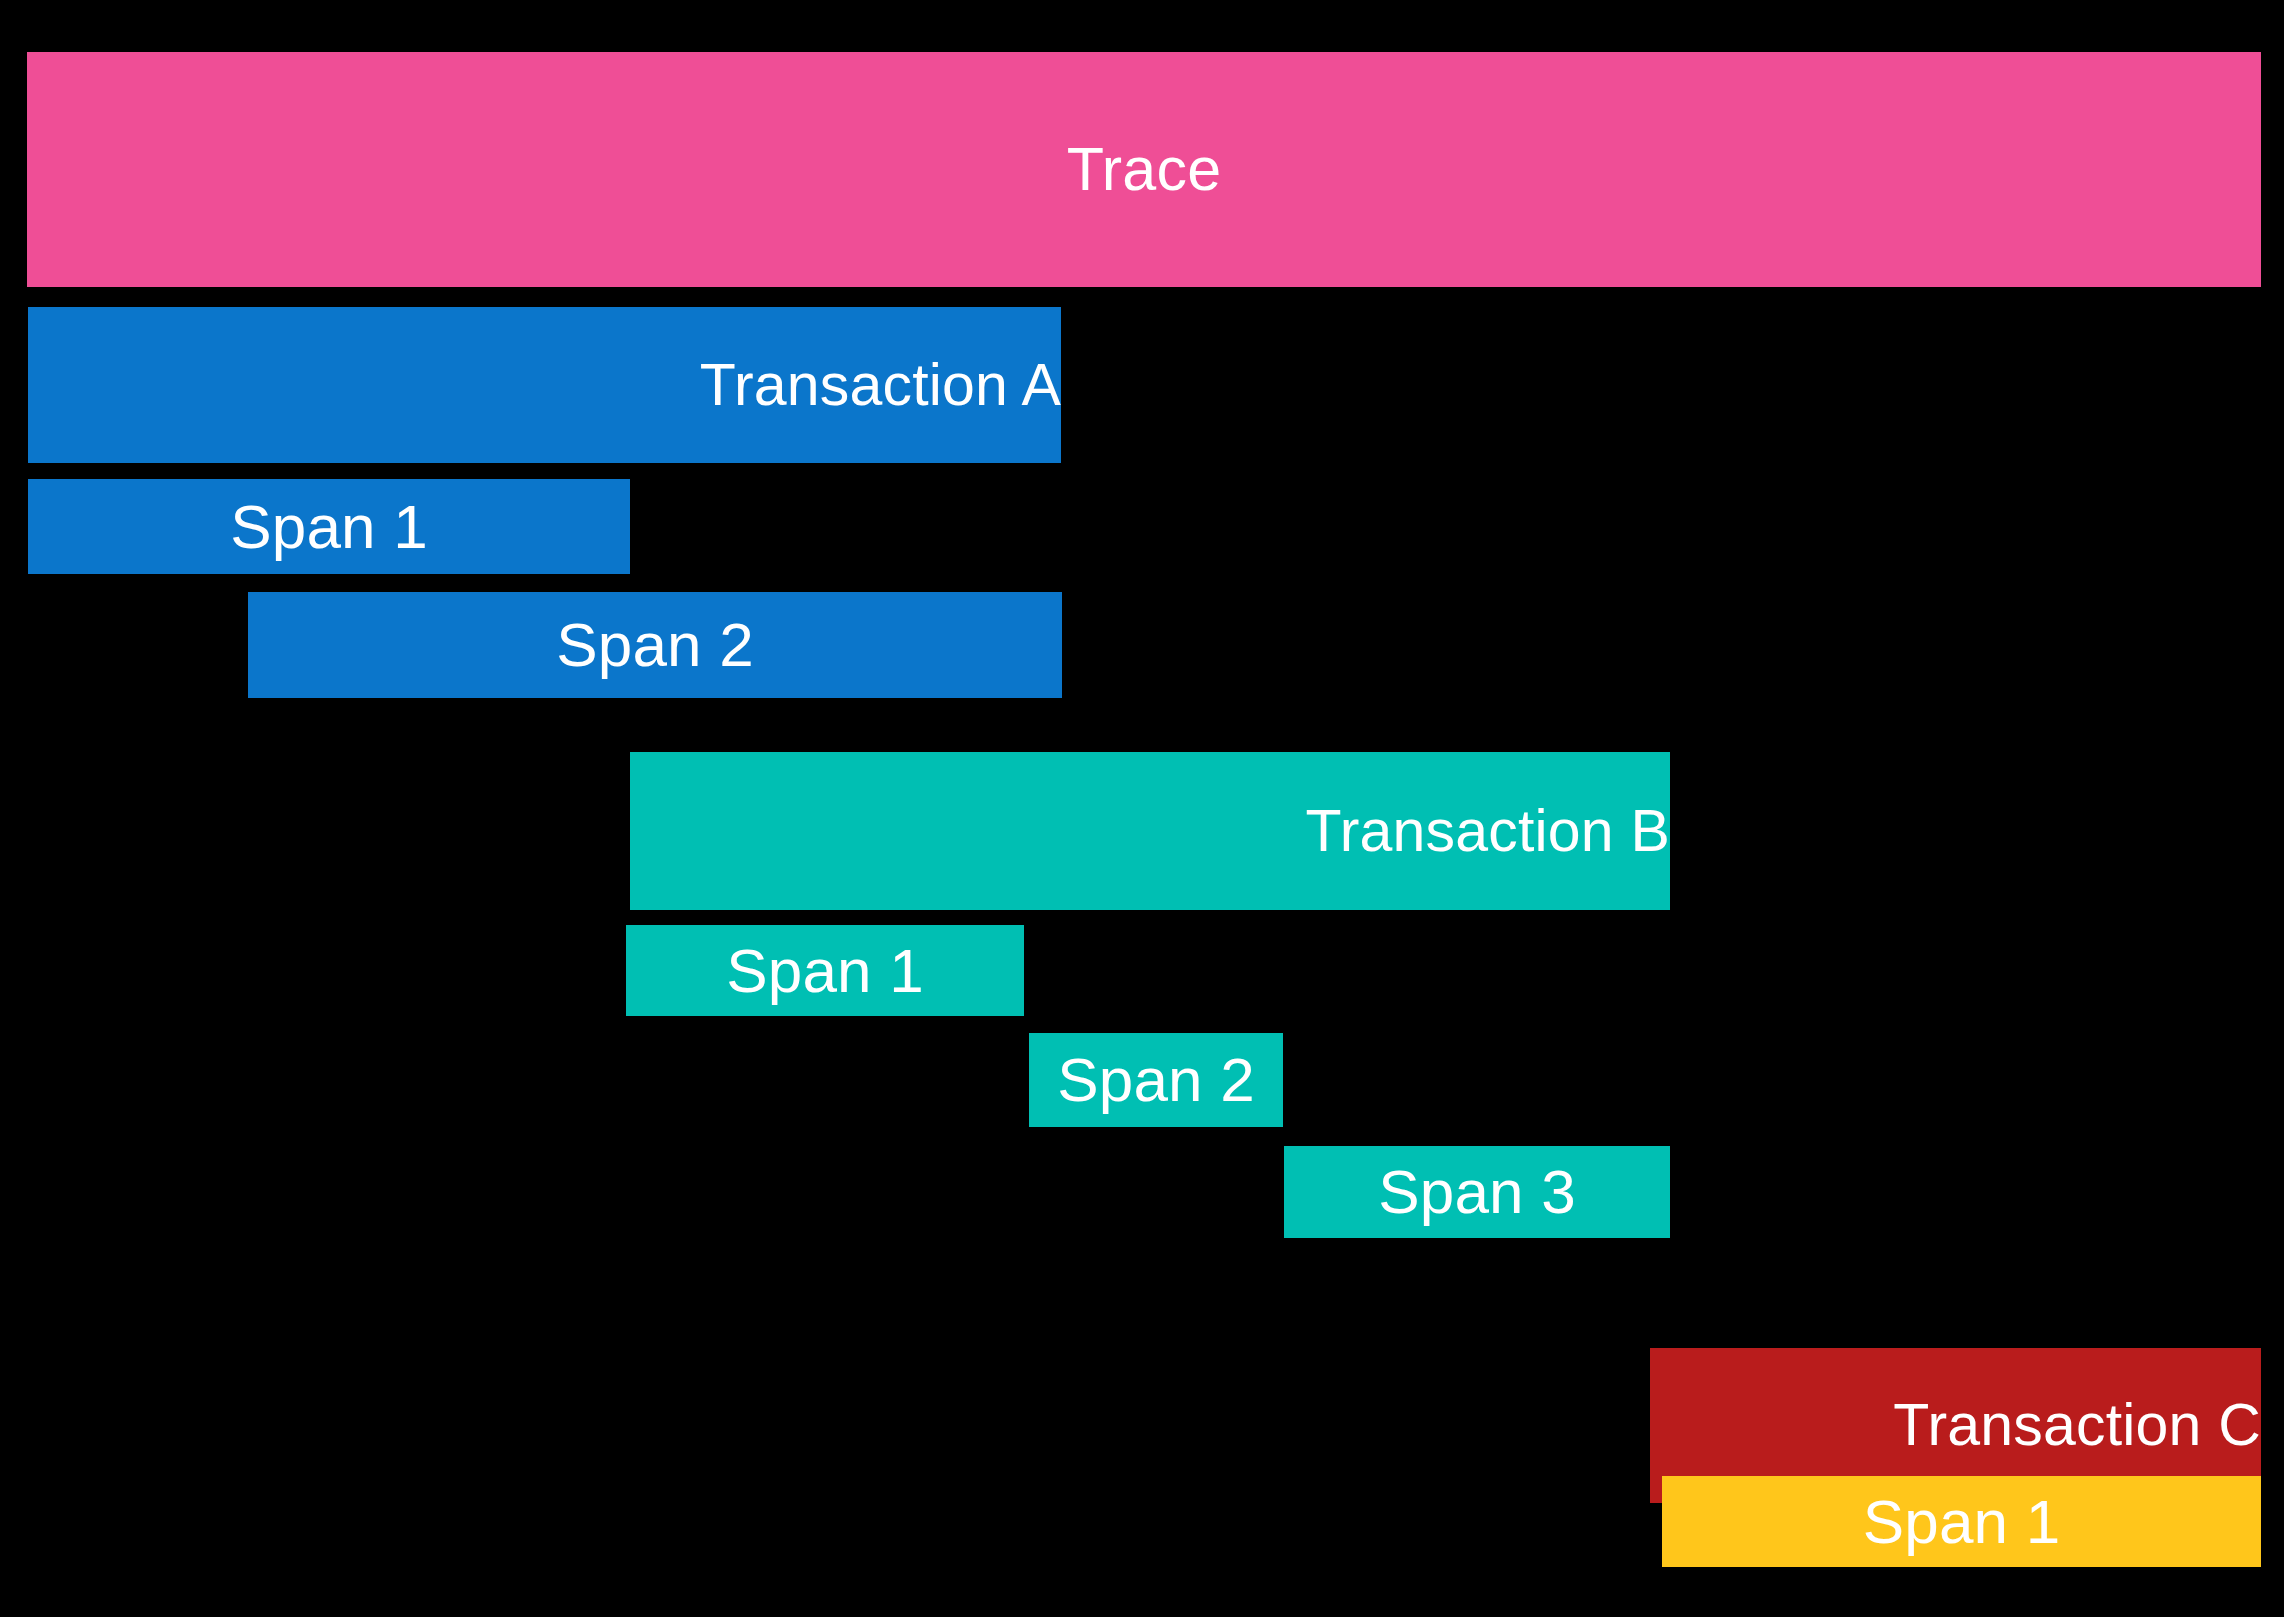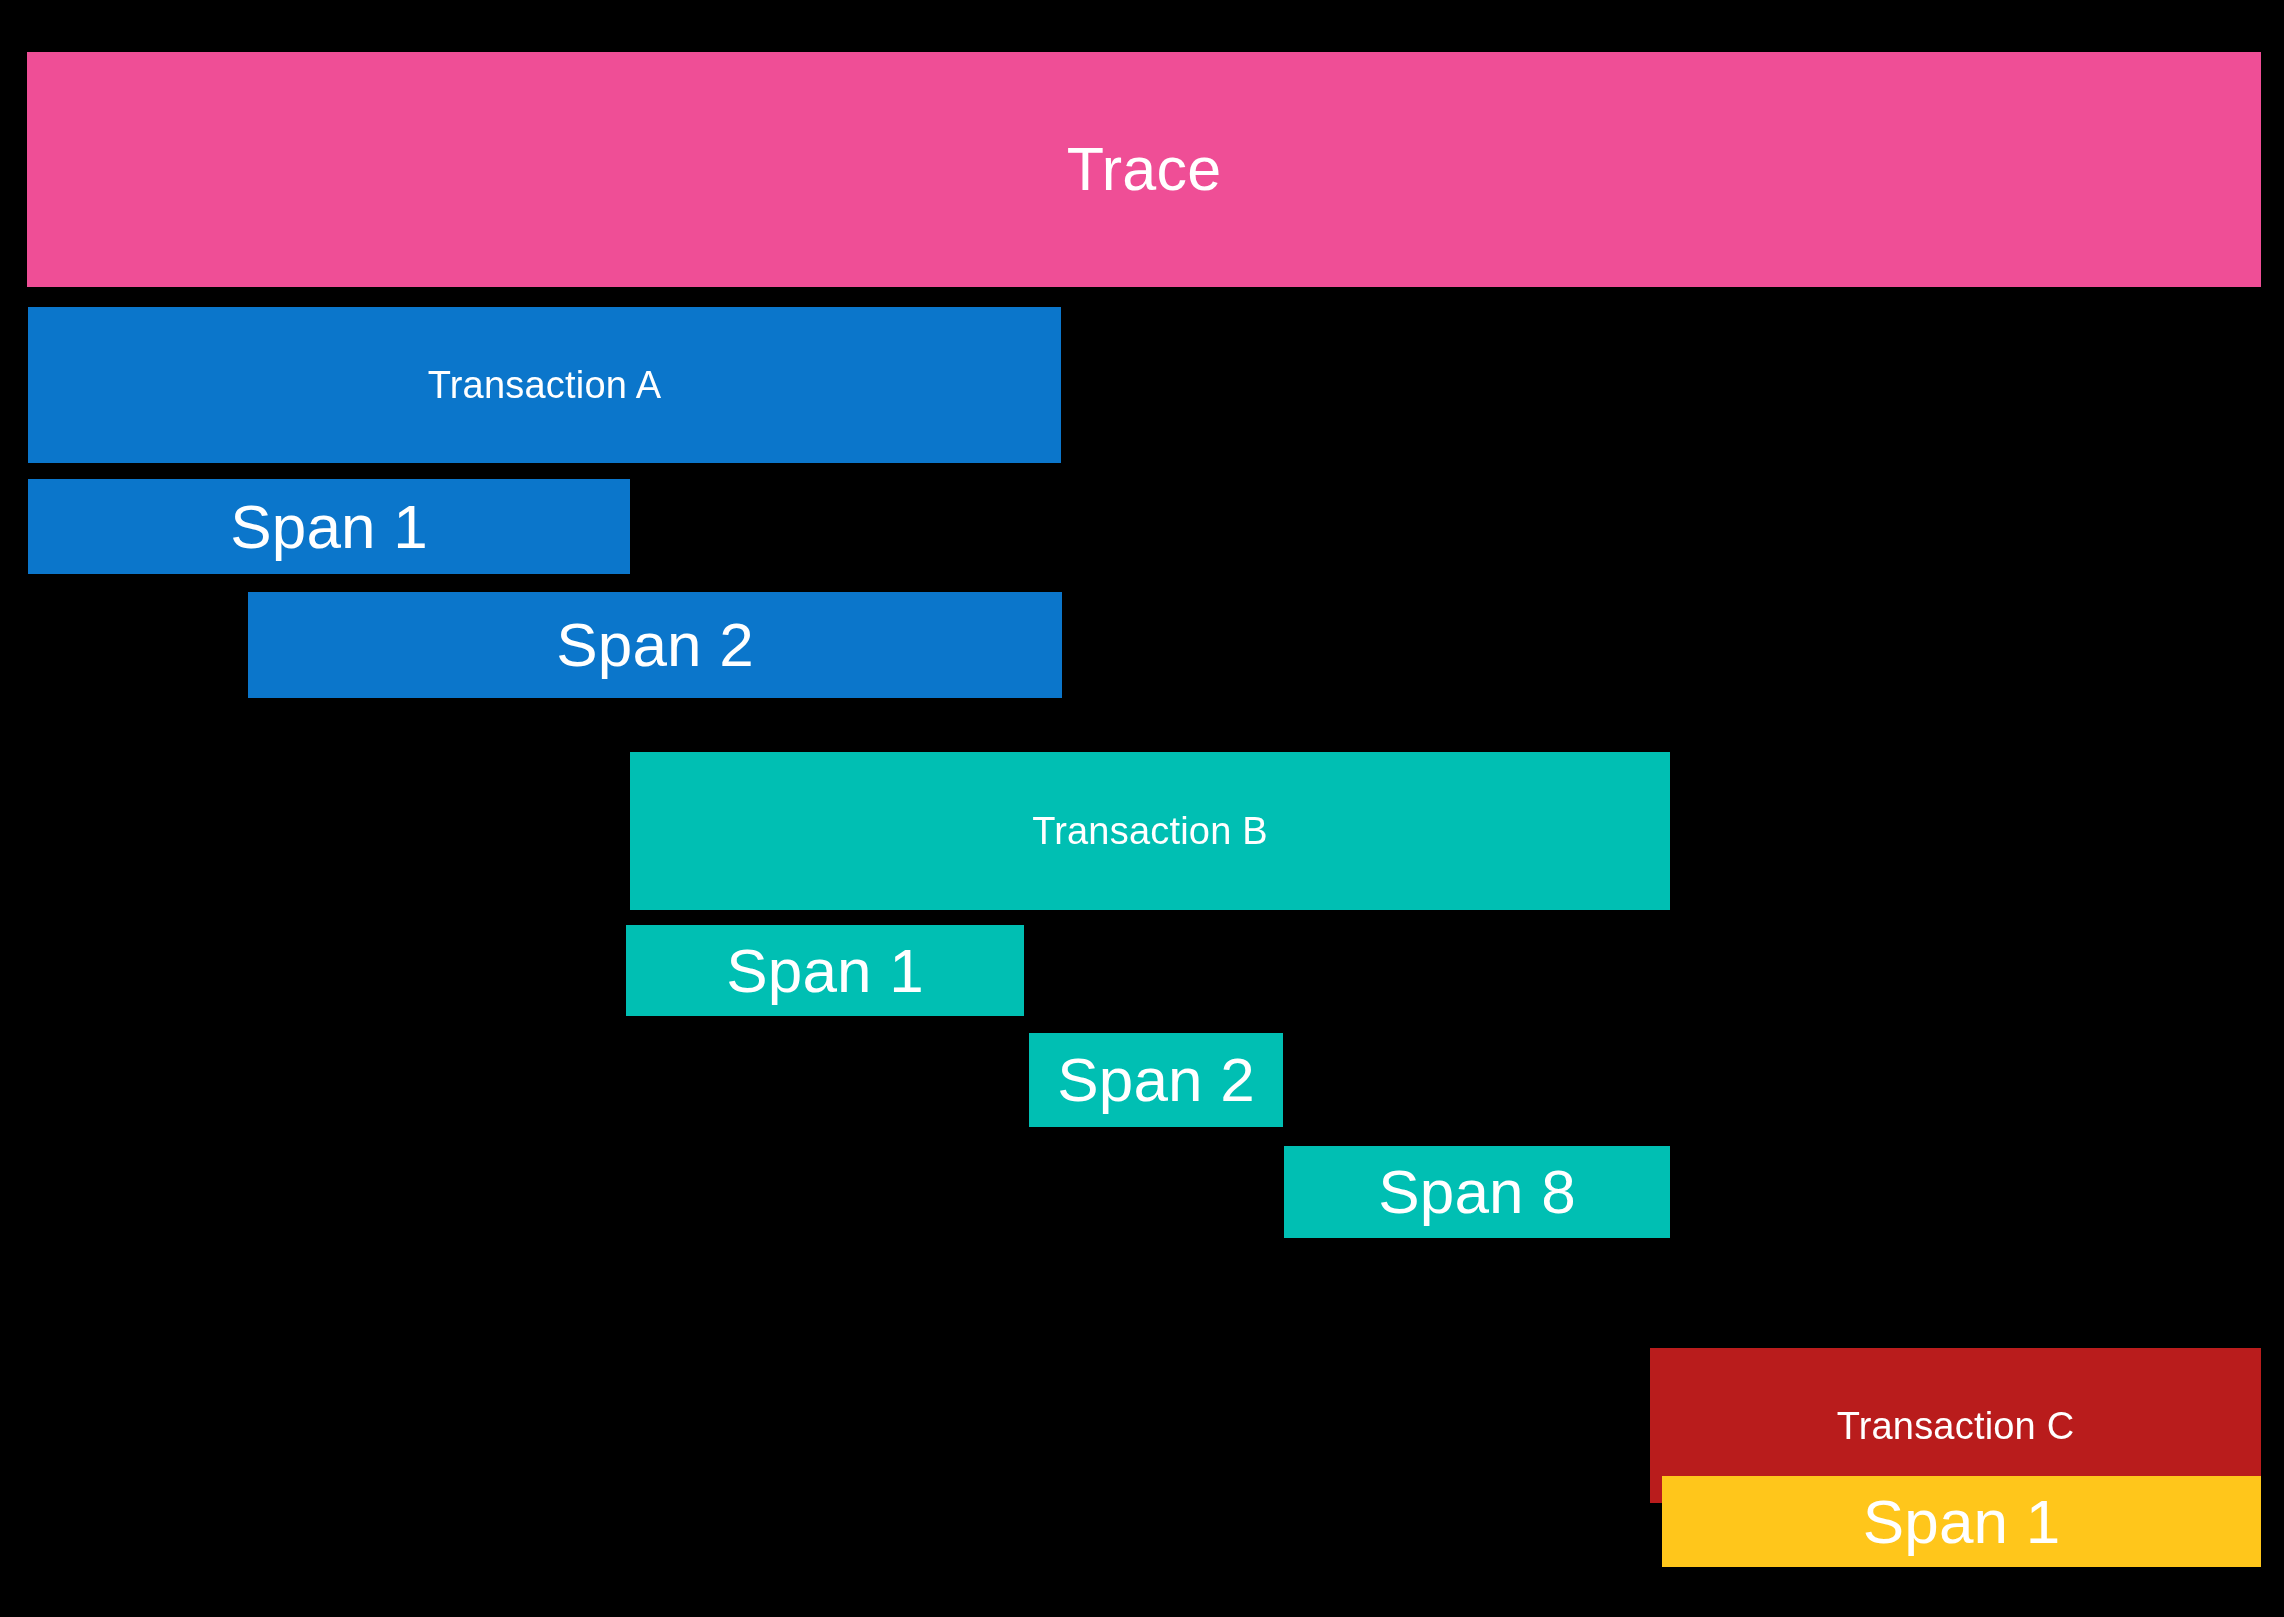--- a/index.html
+++ b/index.html
@@ -27,21 +27,21 @@
     line-height: 1;
     white-space: nowrap;
     letter-spacing: 0.2px;
   }
   .bar-label {
     display: block;
     text-align: center;
   }
   
   .tier-trace       { font-size: 61px; }
-  .tier-transaction { font-size: 38px; }
+  .tier-transaction { font-size: 59px; justify-content: flex-end; }
   .tier-span        { font-size: 62px; }
 </style>
 </head>
 <body>
 
 <div id="canvas" style="width: 2284px; height: 1618px; background: rgb(0, 0, 0);">
     <div class="bar tier-trace" style="left: 27px; top: 52px; width: 2234px; height: 235px; background: rgb(239, 78, 150); color: rgb(255, 255, 255);">
       <span class="bar-label">Trace</span>
     </div>
     <div class="bar tier-transaction" style="left: 28px; top: 307px; width: 1033px; height: 156px; background: rgb(11, 118, 203); color: rgb(255, 255, 255);">
@@ -56,21 +56,21 @@
     <div class="bar tier-transaction" style="left: 630px; top: 752px; width: 1040px; height: 158px; background: rgb(0, 191, 179); color: rgb(255, 255, 255);">
       <span class="bar-label">Transaction B</span>
     </div>
     <div class="bar tier-span" style="left: 626px; top: 925px; width: 398px; height: 91px; background: rgb(0, 191, 179); color: rgb(255, 255, 255);">
       <span class="bar-label">Span 1</span>
     </div>
     <div class="bar tier-span" style="left: 1029px; top: 1033px; width: 254px; height: 94px; background: rgb(0, 191, 179); color: rgb(255, 255, 255);">
       <span class="bar-label">Span 2</span>
     </div>
     <div class="bar tier-span" style="left: 1284px; top: 1146px; width: 386px; height: 92px; background: rgb(0, 191, 179); color: rgb(255, 255, 255);">
-      <span class="bar-label">Span 8</span>
+      <span class="bar-label">Span 3</span>
     </div>
     <div class="bar tier-transaction" style="left: 1650px; top: 1300px; width: 611px; height: 155px; background: #b91c1c; color: rgb(255, 255, 255); margin-top: 48px;">
       <span class="bar-label">Transaction C</span>
     </div>
     <div class="bar tier-span" style="left: 1662px; top: 1476px; width: 599px; height: 91px; background: rgb(255, 198, 27); color: rgb(255, 255, 255);">
       <span class="bar-label">Span 1</span>
     </div>
   </div>
 
 

